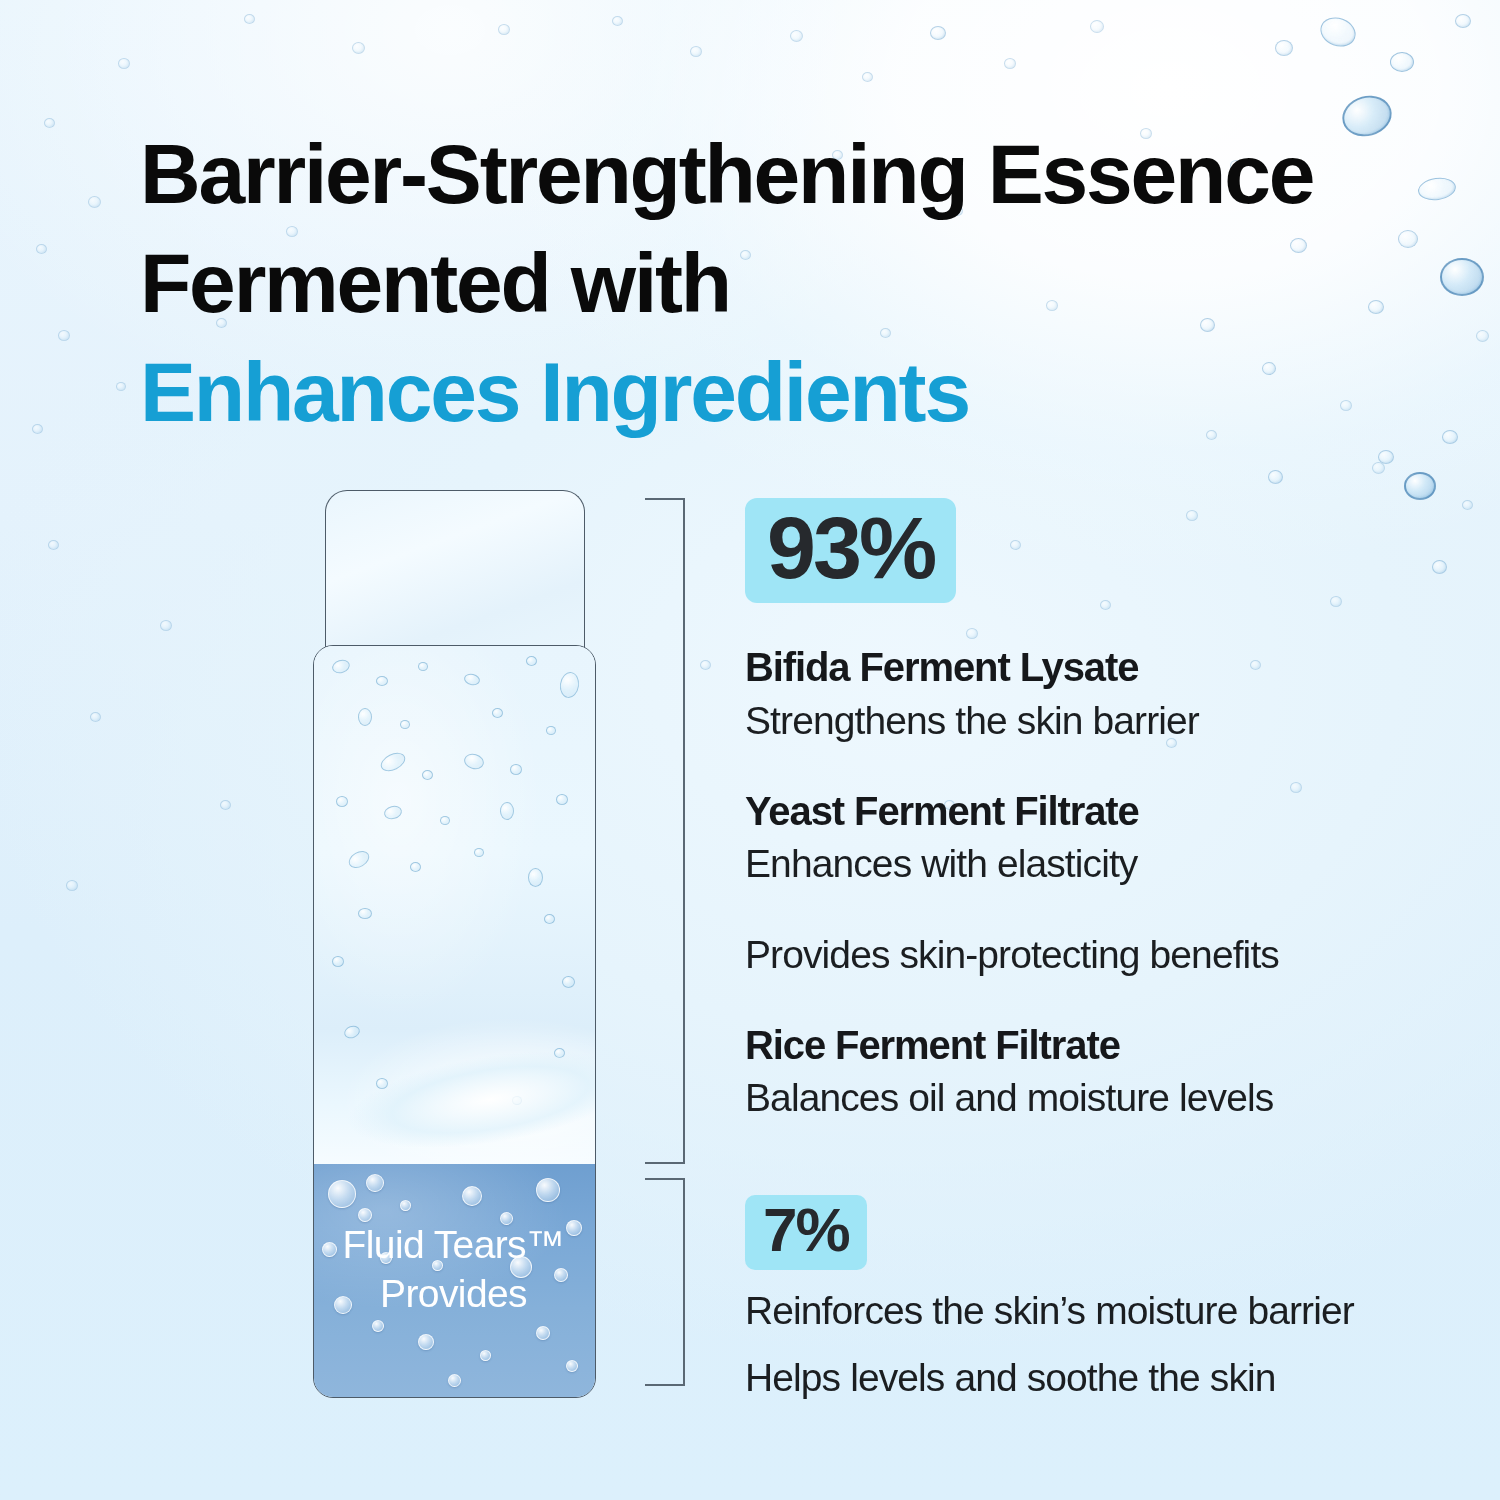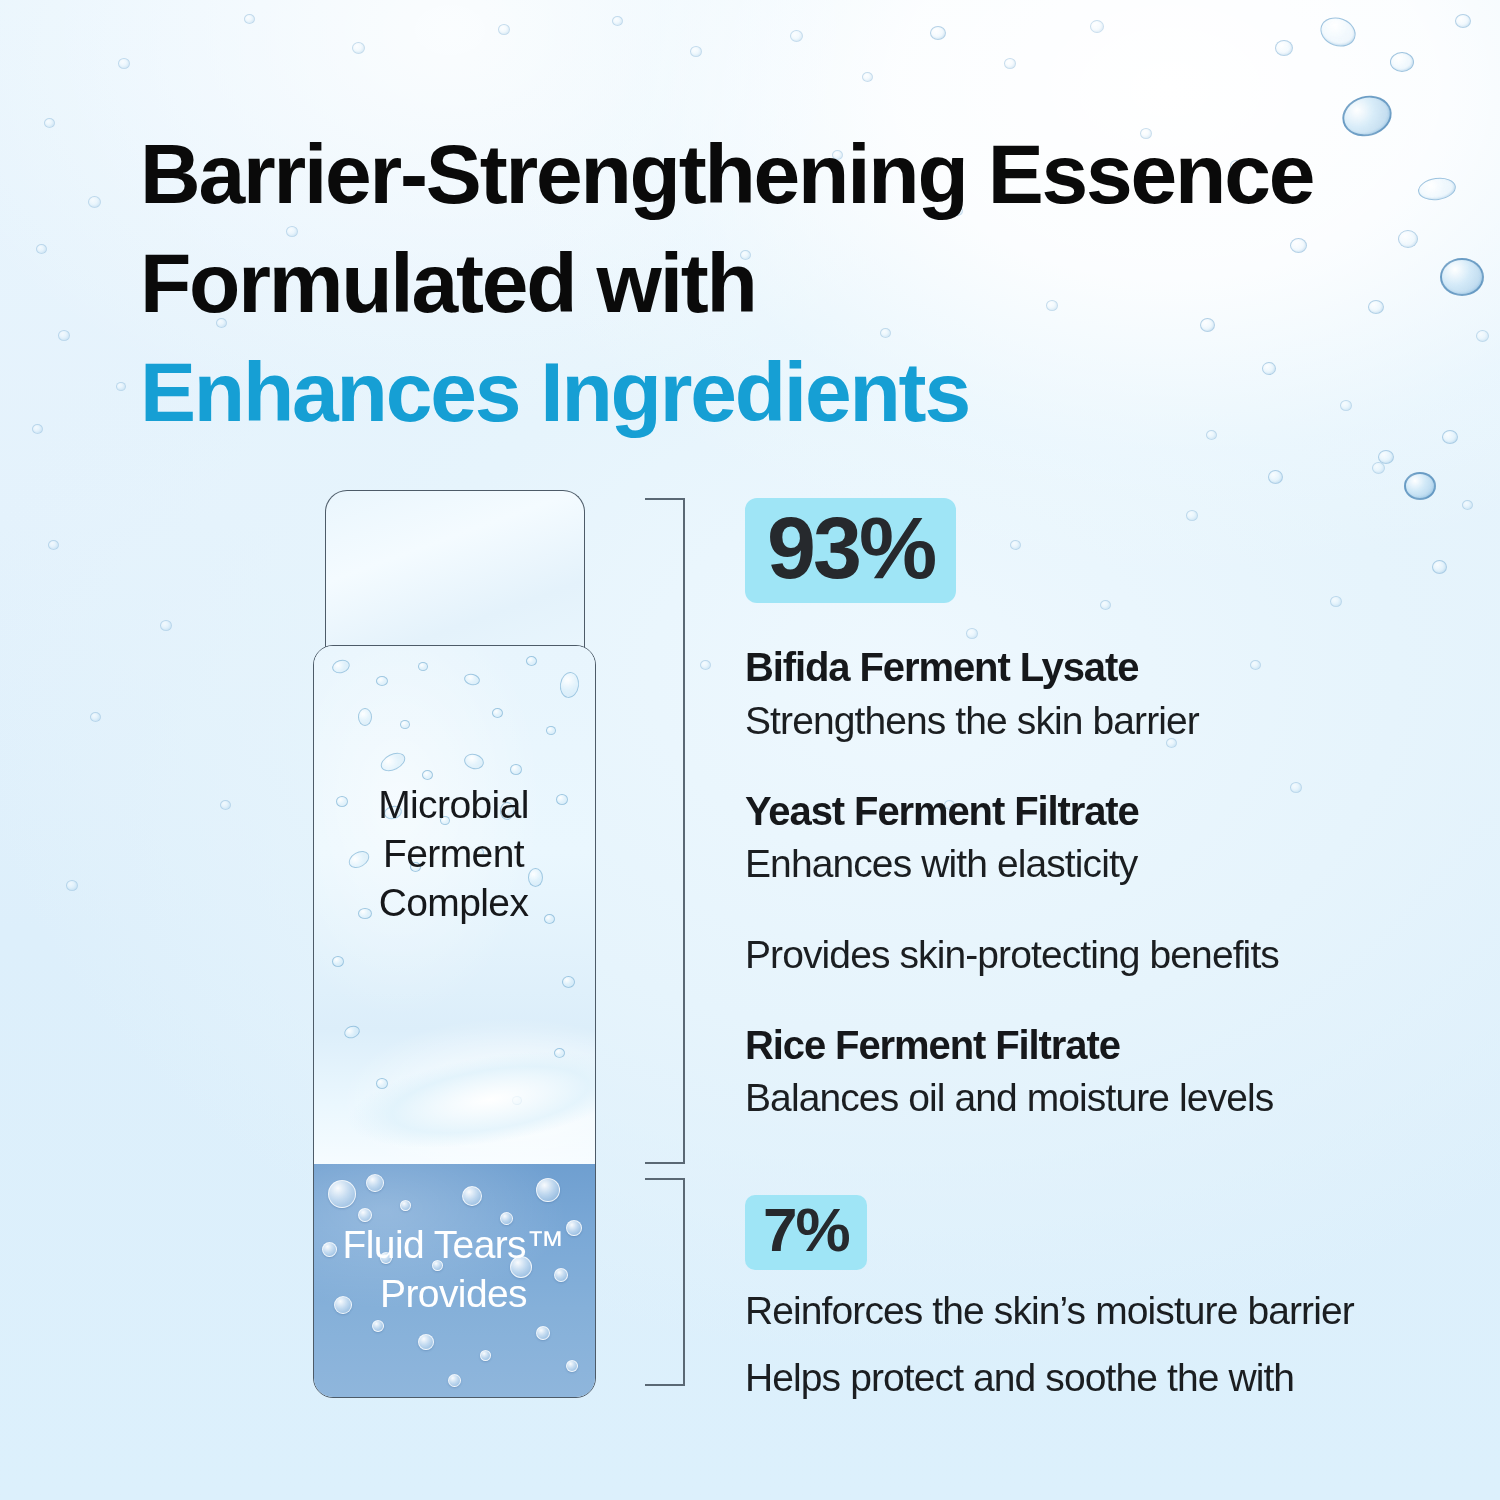--- a/index.html
+++ b/index.html
@@ -189,21 +189,21 @@
     <div class="bb xs" style="left:700px;top:660px;width:9px;height:8px;"></div>
     <div class="bb xs" style="left:48px;top:540px;width:9px;height:8px;"></div>
     <div class="bb xs" style="left:160px;top:620px;width:10px;height:9px;"></div>
     <div class="bb xs" style="left:90px;top:712px;width:9px;height:8px;"></div>
     <div class="bb xs" style="left:220px;top:800px;width:9px;height:8px;"></div>
     <div class="bb xs" style="left:66px;top:880px;width:10px;height:9px;"></div>
   </div>
 
   <div class="headline">
     <div>Barrier-Strengthening Essence</div>
-    <div>Formulated with</div>
+    <div>Fermented with</div>
     <div class="accent">Enhances Ingredients</div>
   </div>
 
   <div class="bottle">
     <div class="neck"></div>
     <div class="body">
       <div class="upper">
         <div class="bub" style="left:18px;top:14px;width:16px;height:11px;transform:rotate(-18deg)"></div>
         <div class="bub" style="left:62px;top:30px;width:10px;height:8px;"></div>
         <div class="bub" style="left:104px;top:16px;width:8px;height:7px;"></div>
@@ -252,25 +252,20 @@
         <div class="bub" style="left:240px;top:104px;width:12px;height:12px;"></div>
         <div class="bub" style="left:20px;top:132px;width:16px;height:16px;"></div>
         <div class="bub" style="left:58px;top:156px;width:10px;height:10px;"></div>
         <div class="bub" style="left:104px;top:170px;width:14px;height:14px;"></div>
         <div class="bub" style="left:166px;top:186px;width:9px;height:9px;"></div>
         <div class="bub" style="left:222px;top:162px;width:12px;height:12px;"></div>
         <div class="bub" style="left:252px;top:196px;width:10px;height:10px;"></div>
         <div class="bub" style="left:134px;top:210px;width:11px;height:11px;"></div>
       </div>
     </div>
-    <div class="lbl lbl-upper">
-      <div>Microbial</div>
-      <div>Ferment</div>
-      <div>Complex</div>
-    </div>
     <div class="lbl lbl-lower">
       <div>Fluid Tears™</div>
       <div>Provides</div>
     </div>
   </div>
 
   <div class="brk" id="brk1">
     <div class="h t"></div>
       <div class="v"></div>
       <div class="h b"></div>
@@ -298,16 +293,16 @@
       <div class="item">
         <div class="iname">Rice Ferment Filtrate</div>
         <div class="idesc">Balances oil and moisture levels</div>
       </div>
     </div>
   </div>
 
   <div class="sec2">
     <div class="badge small">7%</div>
     <div class="sline">Reinforces the skin’s moisture barrier</div>
-    <div class="sline">Helps protect and soothe the with</div>
+    <div class="sline">Helps levels and soothe the skin</div>
   </div>
 
 </div>
 
 </body></html>

